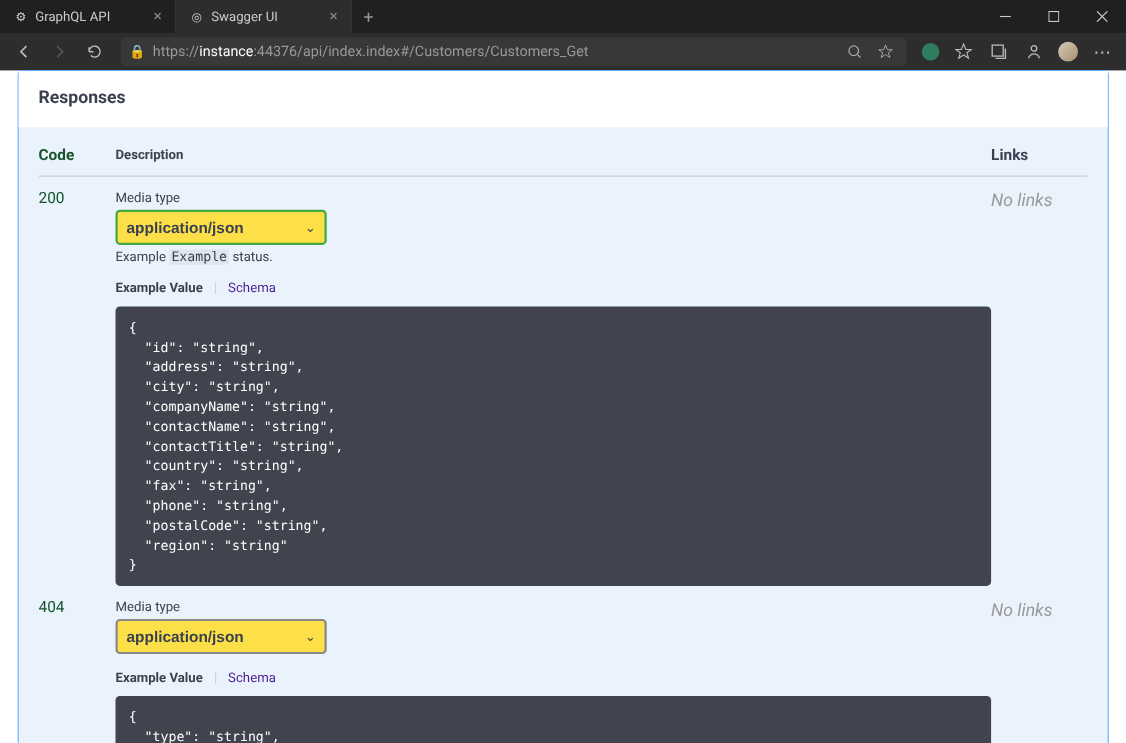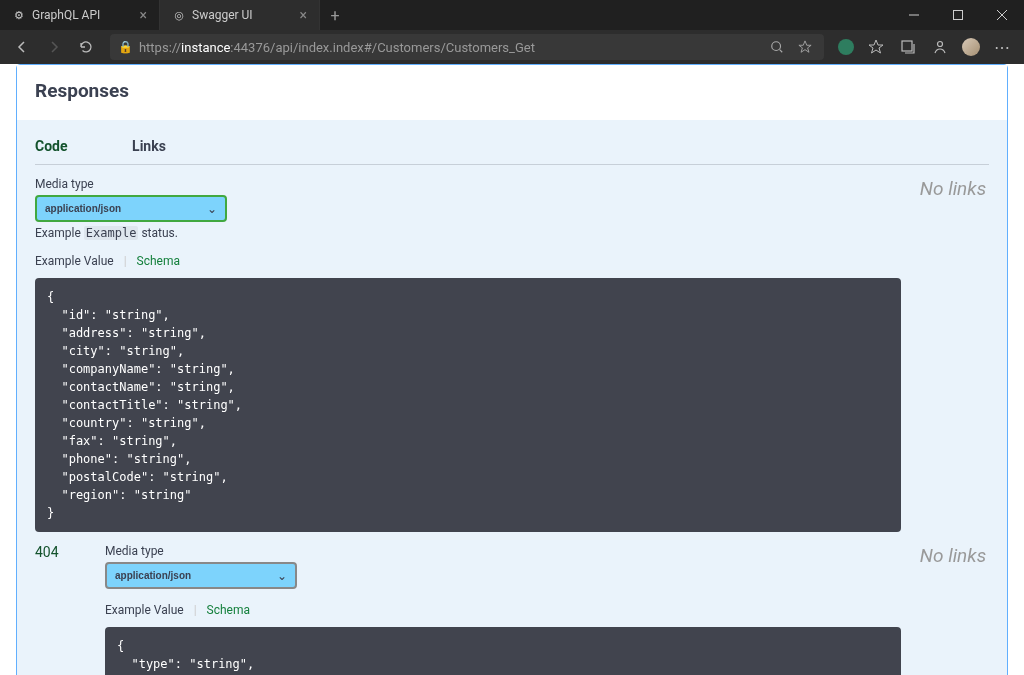--- a/index.html
+++ b/index.html
@@ -164,21 +164,21 @@
 .opblock {
   border: 1px solid #61affe;
   border-radius: 4px;
   background: #eaf3fb;
 }
 .responses-section {
   padding: 0;
 }
 .responses-header {
   padding: 14px 18px 18px;
-  font-size: 19px;
+  font-size: 16px;
   font-weight: 700;
   color: #3b4151;
   background: #fff;
 }
 .responses-table {
   padding: 8px 18px 28px;
 }
 .resp-head-row {
   display: flex;
   border-bottom: 1px solid rgba(59,65,81,0.2);
@@ -186,32 +186,32 @@
   font-size: 12px;
   font-weight: 700;
   color: #3b4151;
 }
 .resp-row {
   display: flex;
   padding: 12px 0 0;
 }
 .col-code { width: 70px; flex-shrink: 0; font-size: 14px; color: #14532d; }
 .col-desc { flex: 1; }
-.col-links { width: 88px; text-align: center; flex-shrink: 0; font-size: 14px; color: #3b4151; }
-.no-links { font-style: italic; color: #999; font-size: 19px; padding-left: 16px; }
+.col-links { width: 88px; text-align: left; flex-shrink: 0; font-size: 14px; color: #3b4151; }
+.no-links { font-style: italic; color: #999; font-size: 16px; }
 
 .media-label { font-size: 12px; color: #3b4151; margin-bottom: 4px; }
 .media-select {
   border: 2px solid #41a840;
   border-radius: 4px;
   padding: 6px 30px 6px 8px;
-  font-size: 10px;
+  font-size: 14px;
   font-weight: 600;
   color: #3b4151;
-  background: #7dd3fc;
+  background: #fde047;
   min-width: 192px;
   appearance: none;
   position: relative;
   cursor: pointer;
 }
 .select-wrap { position: relative; display: inline-block; }
 .select-wrap .chev {
   position: absolute;
   right: 10px;
   top: 50%;
@@ -226,22 +226,22 @@
 .tabs-row {
   margin-top: 14px;
   font-size: 12px;
 }
 .tabs-row .tab-item {
   display: inline-block;
   color: #3b4151;
   cursor: pointer;
   padding-right: 10px;
 }
-.tabs-row .tab-item.active { font-weight: 400; }
-.tabs-row .tab-item.inactive { color: #15803d; }
+.tabs-row .tab-item.active { font-weight: 700; }
+.tabs-row .tab-item.inactive { color: #4c1d95; }
 .tabs-row .divider { color: #ccc; margin-right: 10px; }
 .code-block {
   margin-top: 10px;
   background: #41444e;
   color: #fff;
   border-radius: 4px;
   padding: 10px 12px;
   font-family: "Consolas", "Monaco", monospace;
   font-size: 12px;
   line-height: 1.5;
@@ -343,24 +343,26 @@
 
 <div class="viewport">
   <div class="page-scroll">
     <div class="swagger-container">
       <div class="opblock">
         <div class="responses-section">
           <div class="responses-header">Responses</div>
           <div class="responses-table">
             <div class="resp-head-row">
               <div class="col-code">Code</div>
+              <div class="col-desc">Description</div>
               <div class="col-links">Links</div>
             </div>
 
             <div class="resp-row">
+              <div class="col-code">200</div>
               <div class="col-desc">
                 <div class="media-label">Media type</div>
                 <div class="select-wrap">
                   <select class="media-select">
                     <option>application/json</option>
                   </select>
                   <span class="chev">⌄</span>
                 </div>
                 <div class="controls-hint">
                   <span>Example </span><span class="mono">Example</span><span> status.</span>

